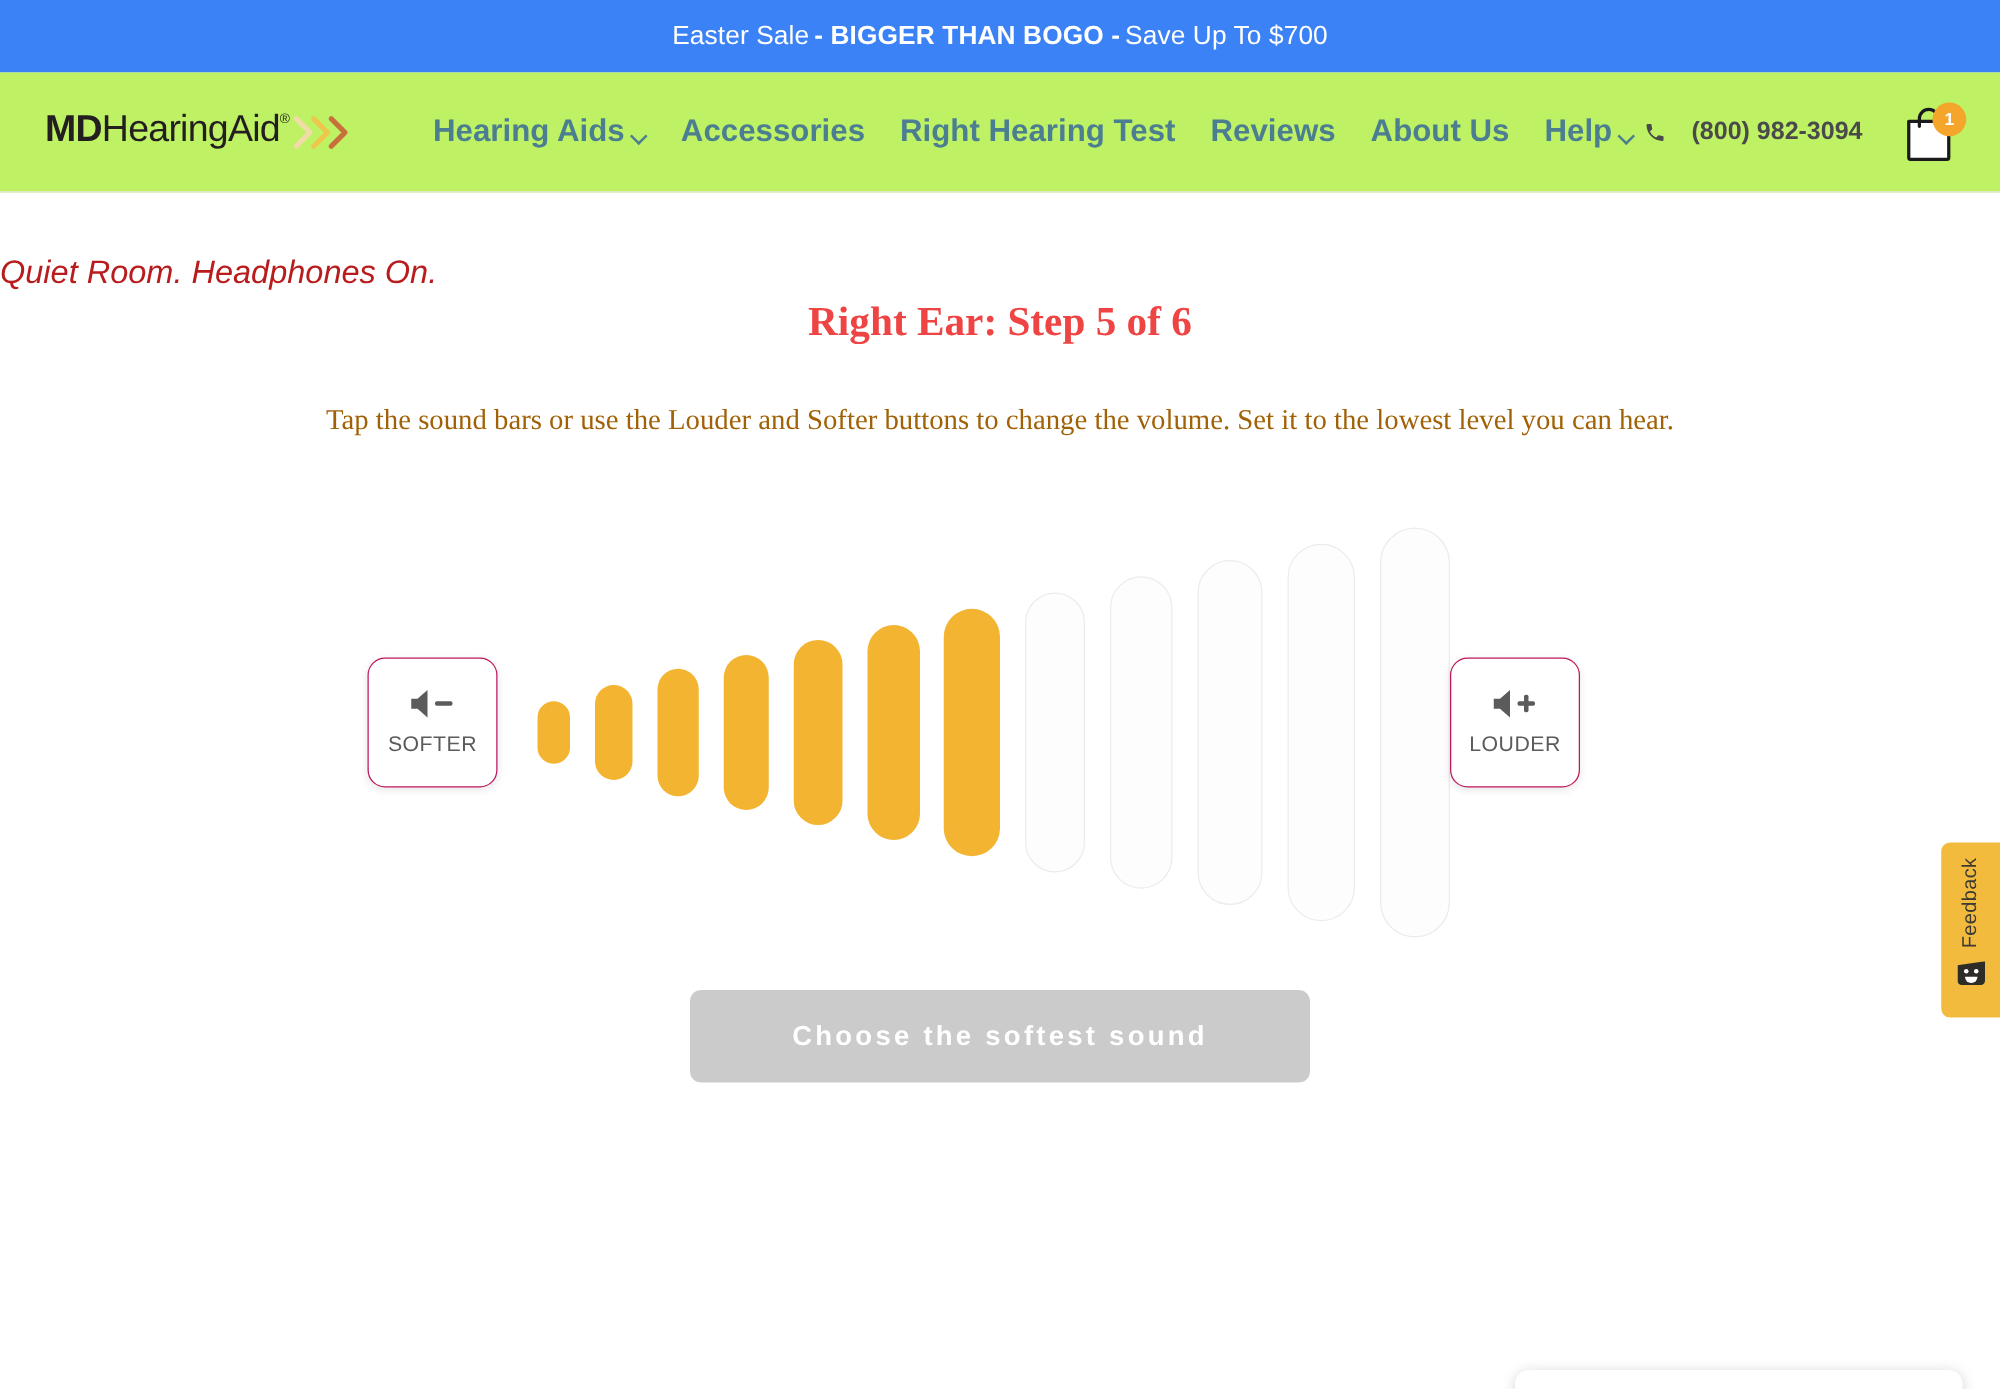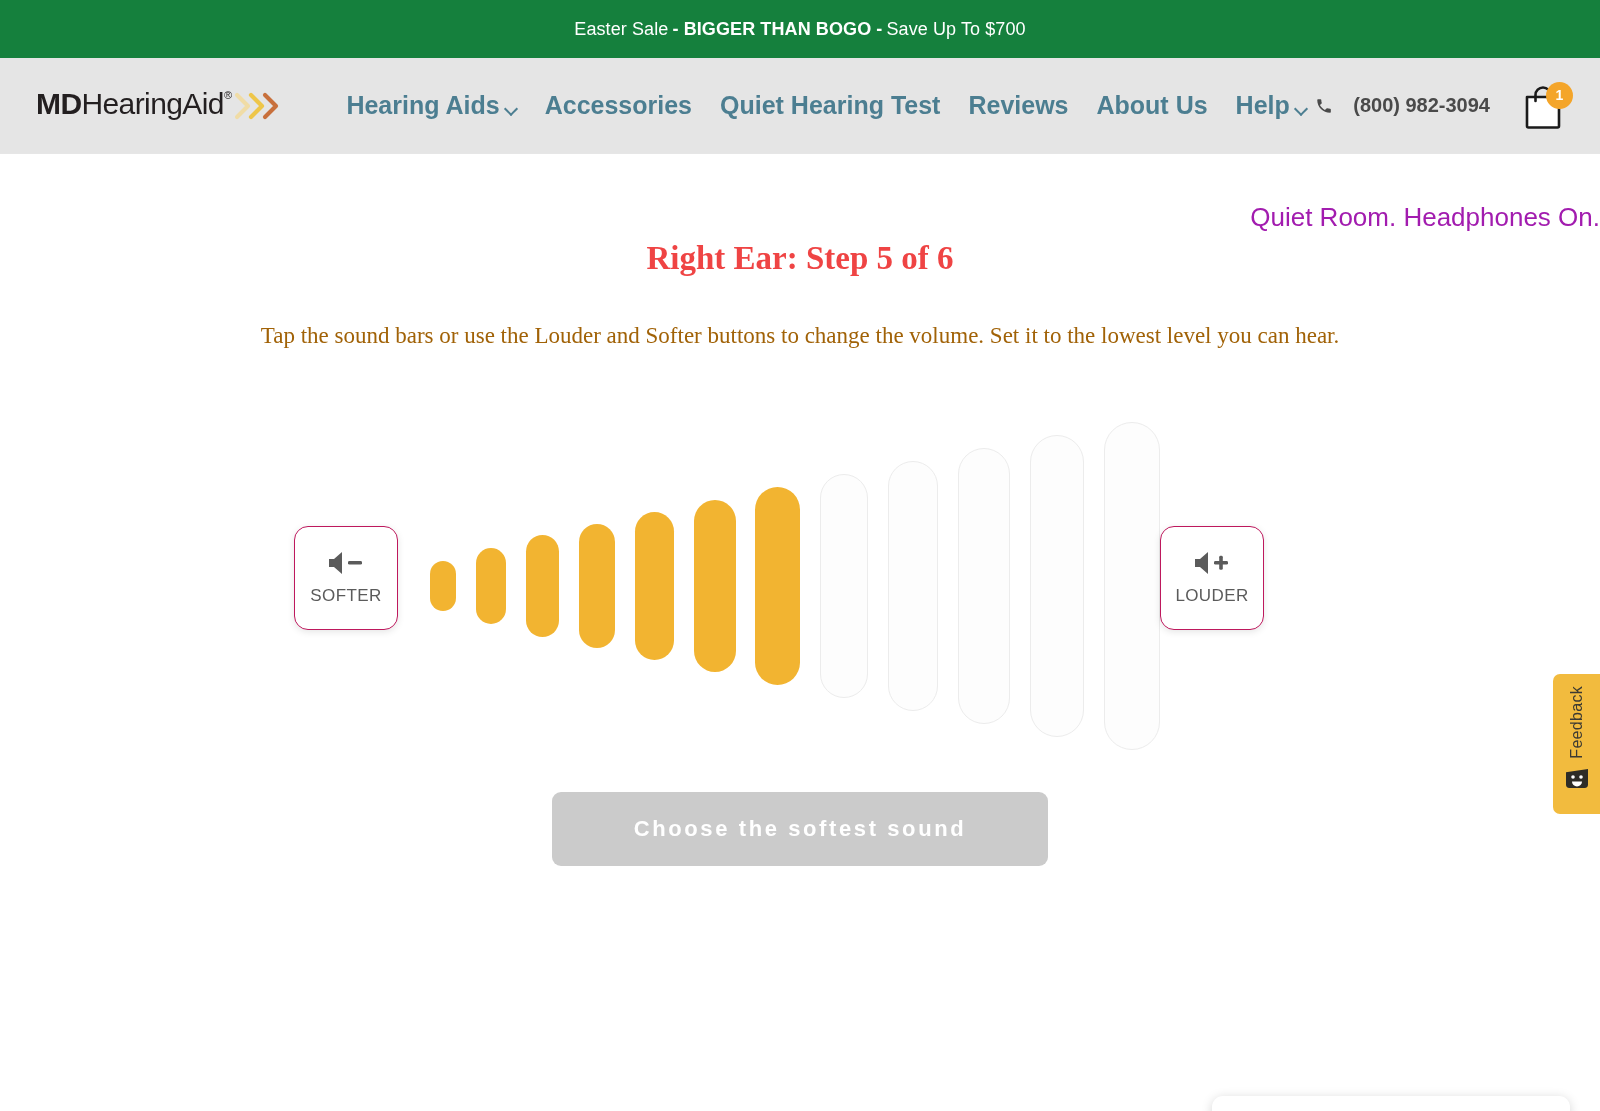--- a/index.html
+++ b/index.html
@@ -8,36 +8,36 @@
     width: 1600px;
     height: 1111px;
     overflow: hidden;
     background: #ffffff;
     font-family: "Liberation Sans", sans-serif;
   }
 
   
   .promo-banner {
     height: 58px;
-    background: #15803d;
+    background: #3b82f6;
     display: flex;
     align-items: center;
     justify-content: center;
     color: #ffffff;
-    font-size: 18px;
+    font-size: 21px;
     letter-spacing: .1px;
     white-space: nowrap;
   }
   .promo-banner .reg   { font-weight: 400; }
   .promo-banner .bold  { font-weight: 700; margin: 0 4px; }
 
   
   .site-header {
     height: 96px;
-    background: #e5e5e5;
+    background: #bef264;
     border-bottom: 1px solid #e6e6e6;
     display: flex;
     align-items: center;
     padding: 0 34px 0 36px;
     position: relative;
   }
 
   .logo { display: flex; align-items: flex-start; flex: 0 0 auto; }
   .logo-word {
     font-size: 30px;
@@ -116,25 +116,26 @@
     font-weight: 700;
     display: flex;
     align-items: center;
     justify-content: center;
   }
 
   
   .test-main { position: relative; width: 100%; }
 
   .subhead {
-    text-align: right;
+    text-align: left;
     margin-top: 48px;
     font-size: 26px;
-    color: #a21caf;
+    color: #b91c1c;
     font-weight: 400;
+    font-style: italic;
   }
   .step-title {
     text-align: center;
     margin-top: 7px;
     font-size: 33px;
     font-weight: 700;
     color: #ef4444;
     font-family: "Liberation Serif", serif;
   }
   .instructions {
@@ -281,21 +282,21 @@
 
   <nav class="main-nav">
     <div class="nav-item">
       <span>Hearing Aids</span>
       <span class="chev-down"></span>
     </div>
     <div class="nav-item">
       <span>Accessories</span>
     </div>
     <div class="nav-item">
-      <span>Quiet Hearing Test</span>
+      <span>Right Hearing Test</span>
     </div>
     <div class="nav-item">
       <span>Reviews</span>
     </div>
     <div class="nav-item">
       <span>About Us</span>
     </div>
     <div class="nav-item">
       <span>Help</span>
       <span class="chev-down"></span>

